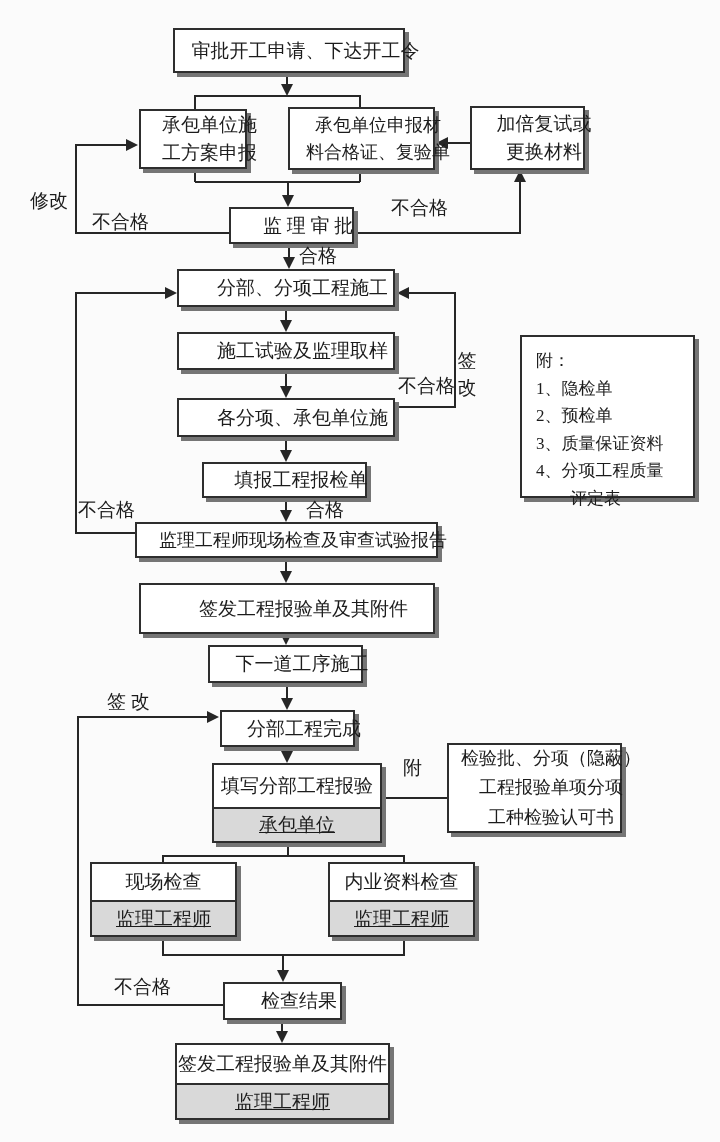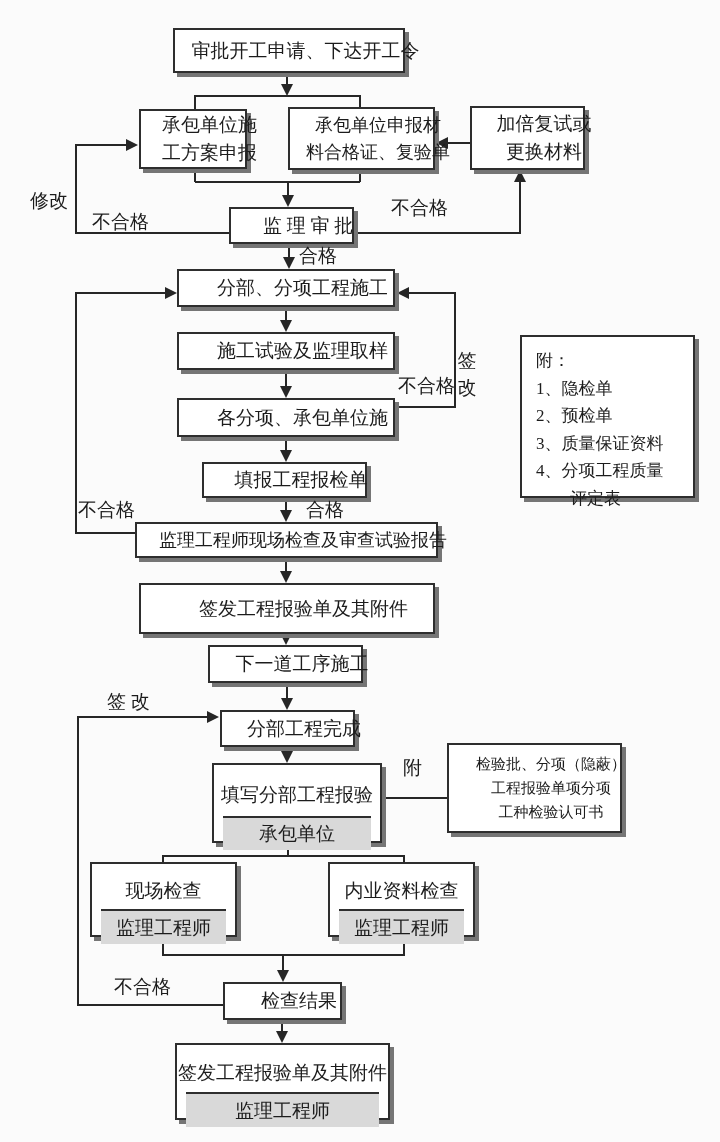--- a/index.html
+++ b/index.html
@@ -5,27 +5,27 @@
   html,body{margin:0;padding:0;background:#e9e9e9;}
   body{font-family:"Liberation Serif","DejaVu Serif",serif;}
   .stage{position:relative;width:720px;height:1142px;background:#fbfbfb;overflow:hidden;margin:0 auto;}
   .wires{position:absolute;left:0;top:0;z-index:1;}
   .wires line,.wires polyline{stroke:#262626;stroke-width:2;fill:none;}
   .wires polygon{fill:#262626;stroke:none;}
   .node{position:absolute;box-sizing:border-box;background:#ffffff;border:2px solid #2e2e2e;
         box-shadow:4px 4px 0 #757575;color:#1c1c1c;font-size:19px;z-index:2;
         display:flex;align-items:center;justify-content:center;text-align:center;white-space:nowrap;padding-left:33px;}
   .node .ln{display:block;line-height:1.5;}
-  .node.stack{display:block;padding:9px;text-align:right;}
+  .node.stack{display:block;padding:0;text-align:right;}
   .stack-top,.stack-bottom{display:flex;align-items:center;justify-content:center;box-sizing:border-box;white-space:nowrap;}
-  .stack-bottom{background:#d9d9d9;border-top:2px solid #2e2e2e;}
+  .stack-bottom{background:#d9d9d9;border-top:2px solid #2e2e2e;text-decoration:underline;}
   .attach-list{display:block;text-align:left;padding:10px 0 0 14px;font-size:17px;}
   .attach-list .att-ln{display:block;line-height:1.62;}
   .attach-list .indent{padding-left:34px;}
-  .note{font-size:15px;}
+  .note{font-size:18px;}
   .note .ln{line-height:1.62;}
   .lbl{position:absolute;color:#1c1c1c;font-size:19px;z-index:3;white-space:nowrap;line-height:1.2;}
   .lbl .ln{display:block;line-height:1.4;text-align:center;}
   .small10{font-size:18px;}
 </style>
 </head>
 <body>
 
 <div class="stage">
 

